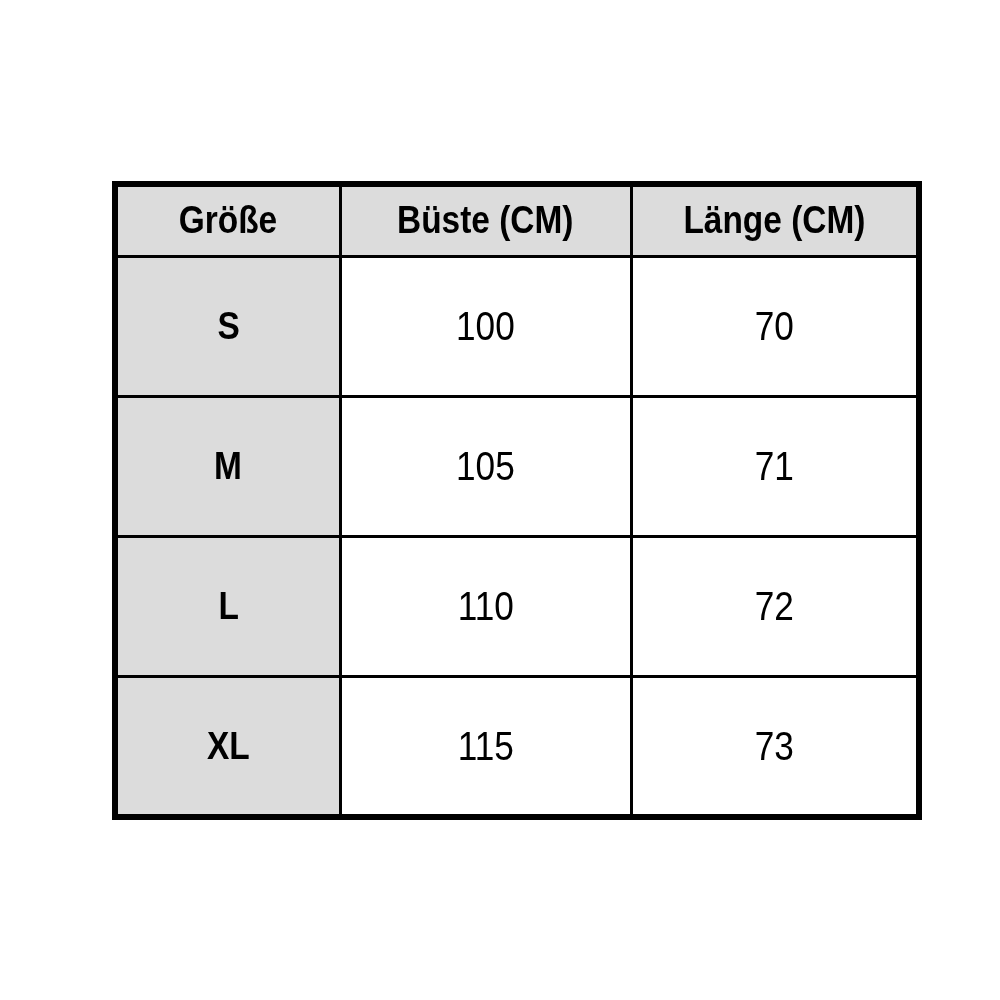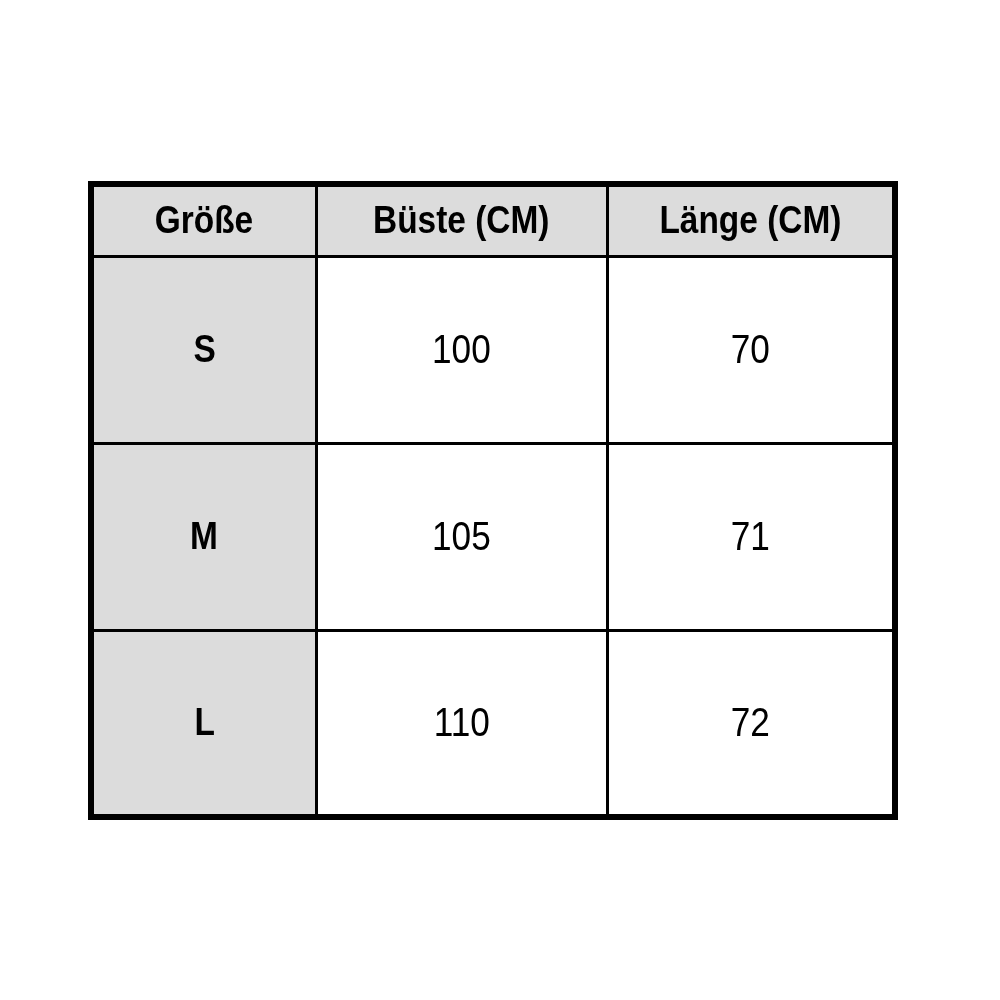--- a/index.html
+++ b/index.html
@@ -12,21 +12,21 @@
   }
   .canvas {
     position: relative;
     width: 1000px;
     height: 1000px;
     background: #ffffff;
     overflow: hidden;
   }
   .table-wrap {
     position: absolute;
-    left: 88px;
+    left: 112px;
     top: 181px;
     width: 810px;
     height: 639px;
     text-decoration: underline;
   }
   table.size-chart {
     width: 100%;
     height: 100%;
     border-collapse: collapse;
     table-layout: fixed;
@@ -95,16 +95,21 @@
           <tr>
             <td class="size-cell"><span class="cond">M</span></td>
             <td class="value-cell"><span class="cond">105</span></td>
             <td class="value-cell"><span class="cond">71</span></td>
           </tr>
           <tr>
             <td class="size-cell"><span class="cond">L</span></td>
             <td class="value-cell"><span class="cond">110</span></td>
             <td class="value-cell"><span class="cond">72</span></td>
           </tr>
+          <tr>
+            <td class="size-cell"><span class="cond">XL</span></td>
+            <td class="value-cell"><span class="cond">115</span></td>
+            <td class="value-cell"><span class="cond">73</span></td>
+          </tr>
         </tbody>
     </table>
   </div>
 </div>
 
 </body></html>

